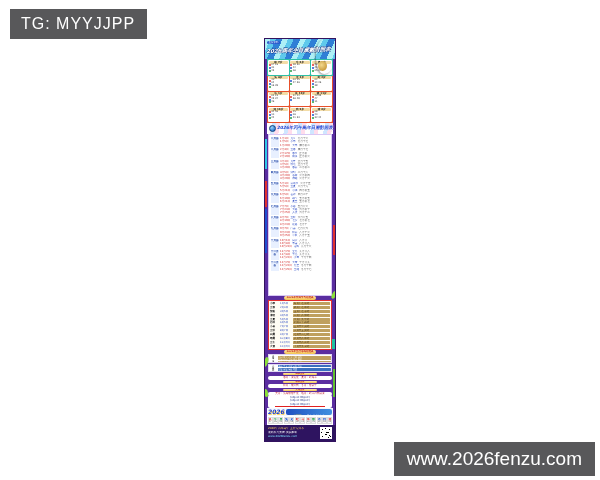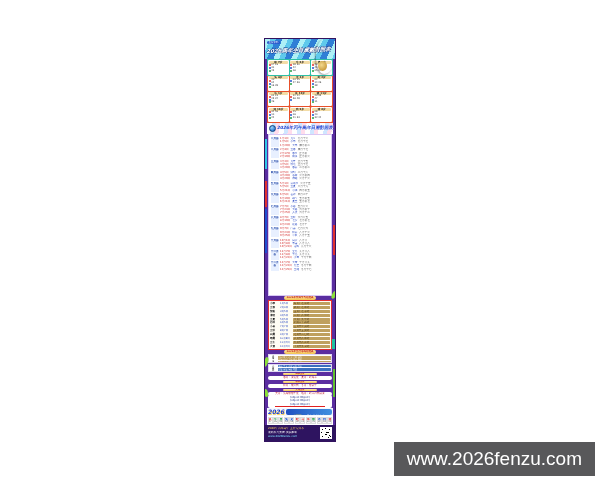--- a/index.html
+++ b/index.html
@@ -142,20 +142,21 @@
   .blob { position:absolute; background:#8ae03a; border-radius:45% 55% 50% 50%; z-index:6; }
   .blob1 { left:-1px;  top:318px; width:4px; height:10px; transform:rotate(18deg); }
   .blob2 { left:-1px;  top:350px; width:4px; height:8px;  transform:rotate(-12deg); }
   .blob3 { right:-1px; top:252px; width:4px; height:8px;  transform:rotate(25deg); }
 </style>
 </head>
 <body>
 
 <div class="stage">
 
+  <div class="tag tag-tl">TG: MYYJJPP</div>
   <div class="tag tag-br">www.2026fenzu.com</div>
 
   <div class="poster">
 
     <div class="p-header">
       <span class="badge">正版资料</span>
       <span class="p-title">2026馬年生肖歲數對照表</span>
       <span class="mascot"></span>
     </div>
 

